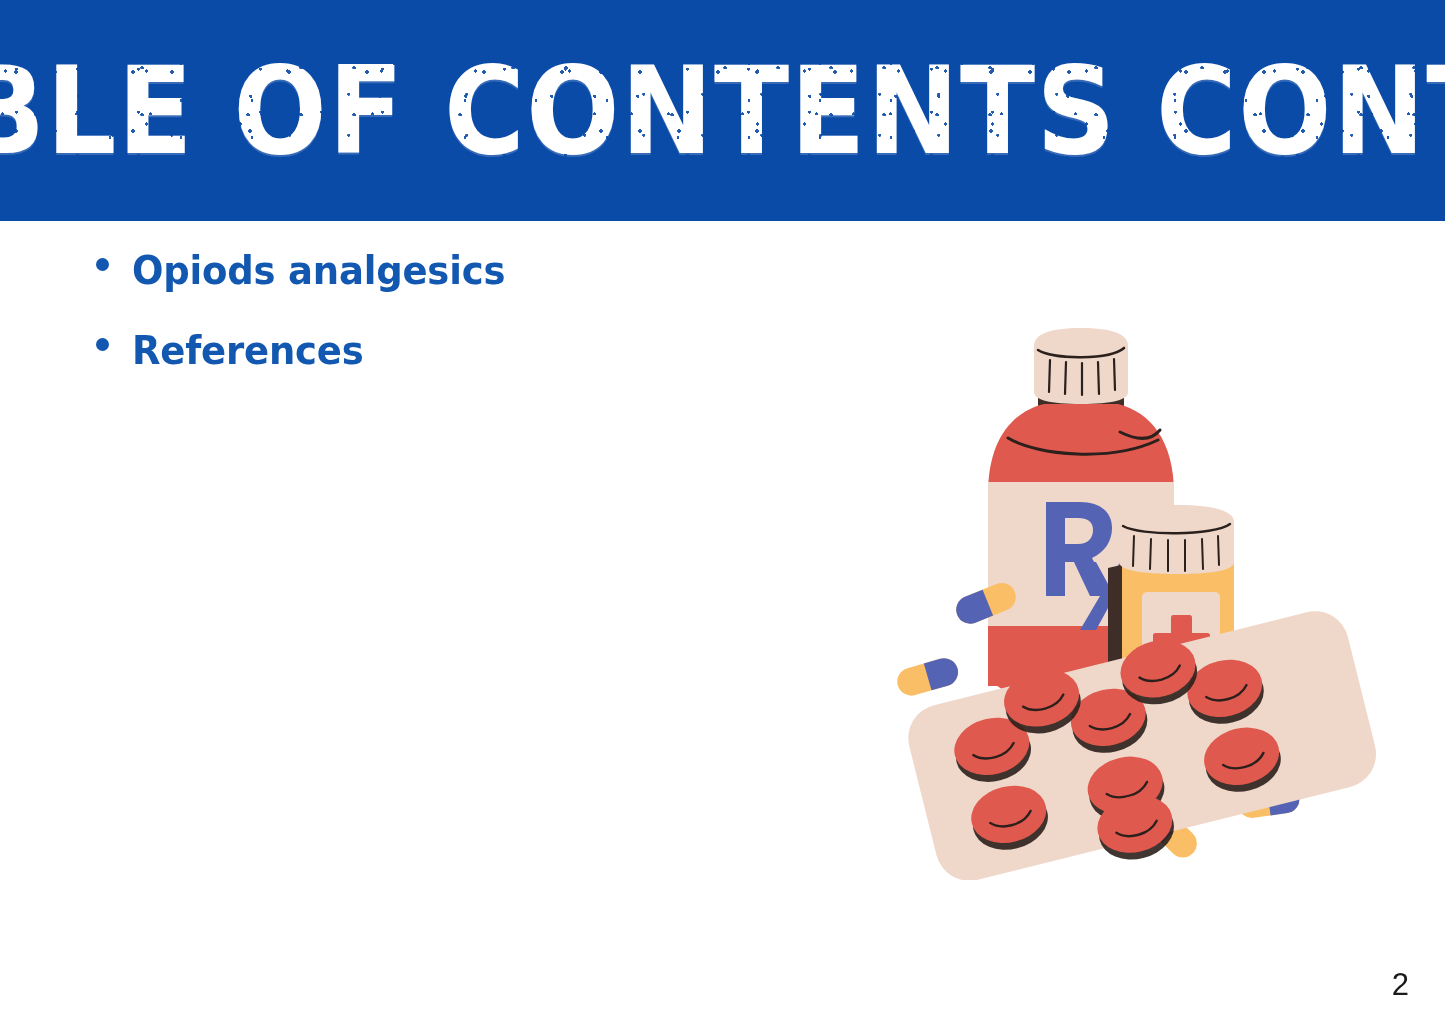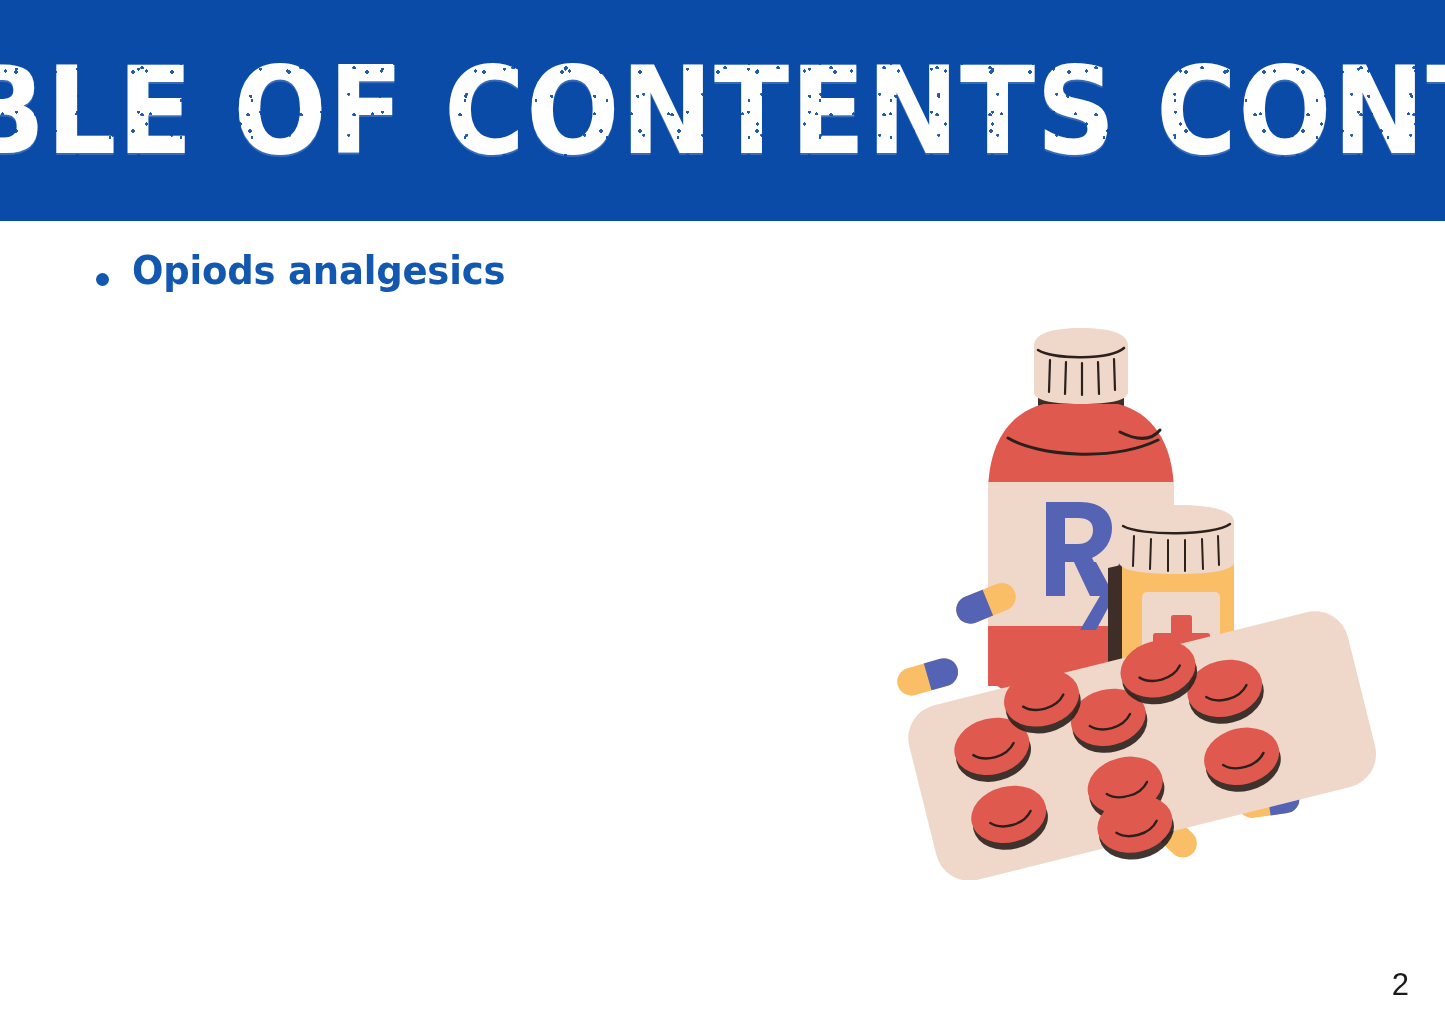--- a/index.html
+++ b/index.html
@@ -75,21 +75,21 @@
     position: absolute;
     left: 96px;
     top: 236px;
     width: 640px;
     margin: 0;
     padding: 0;
     list-style: none;
   }
   .bullet-row {
     display: flex;
-    align-items: center;
+    align-items: flex-start;
     margin-bottom: 14px;
   }
   .bullet-dot {
     flex: 0 0 auto;
     width: 13px;
     height: 13px;
     border-radius: 50%;
     background: #1358B0;
     margin-top: 22px;
     margin-right: 23px;
@@ -137,20 +137,24 @@
 
   <div class="title-band">
     <div class="title-text">TABLE OF CONTENTS CONT’D</div>
     <div class="title-clip"></div>
   </div>
 
   <ul class="bullets">
     <li class="bullet-row">
       <span class="bullet-dot"></span>
       <span class="bullet-text">Opiods analgesics</span>
+    </li>
+    <li class="bullet-row">
+      <span class="bullet-dot"></span>
+      <span class="bullet-text">References</span>
     </li>
   </ul>
 
   <div class="illustration">
     <svg viewBox="0 0 560 580" xmlns="http://www.w3.org/2000/svg">
 
       <g>
 
         <rect x="216" y="92" width="86" height="18" rx="5" fill="#3F2E28"></rect>
 

